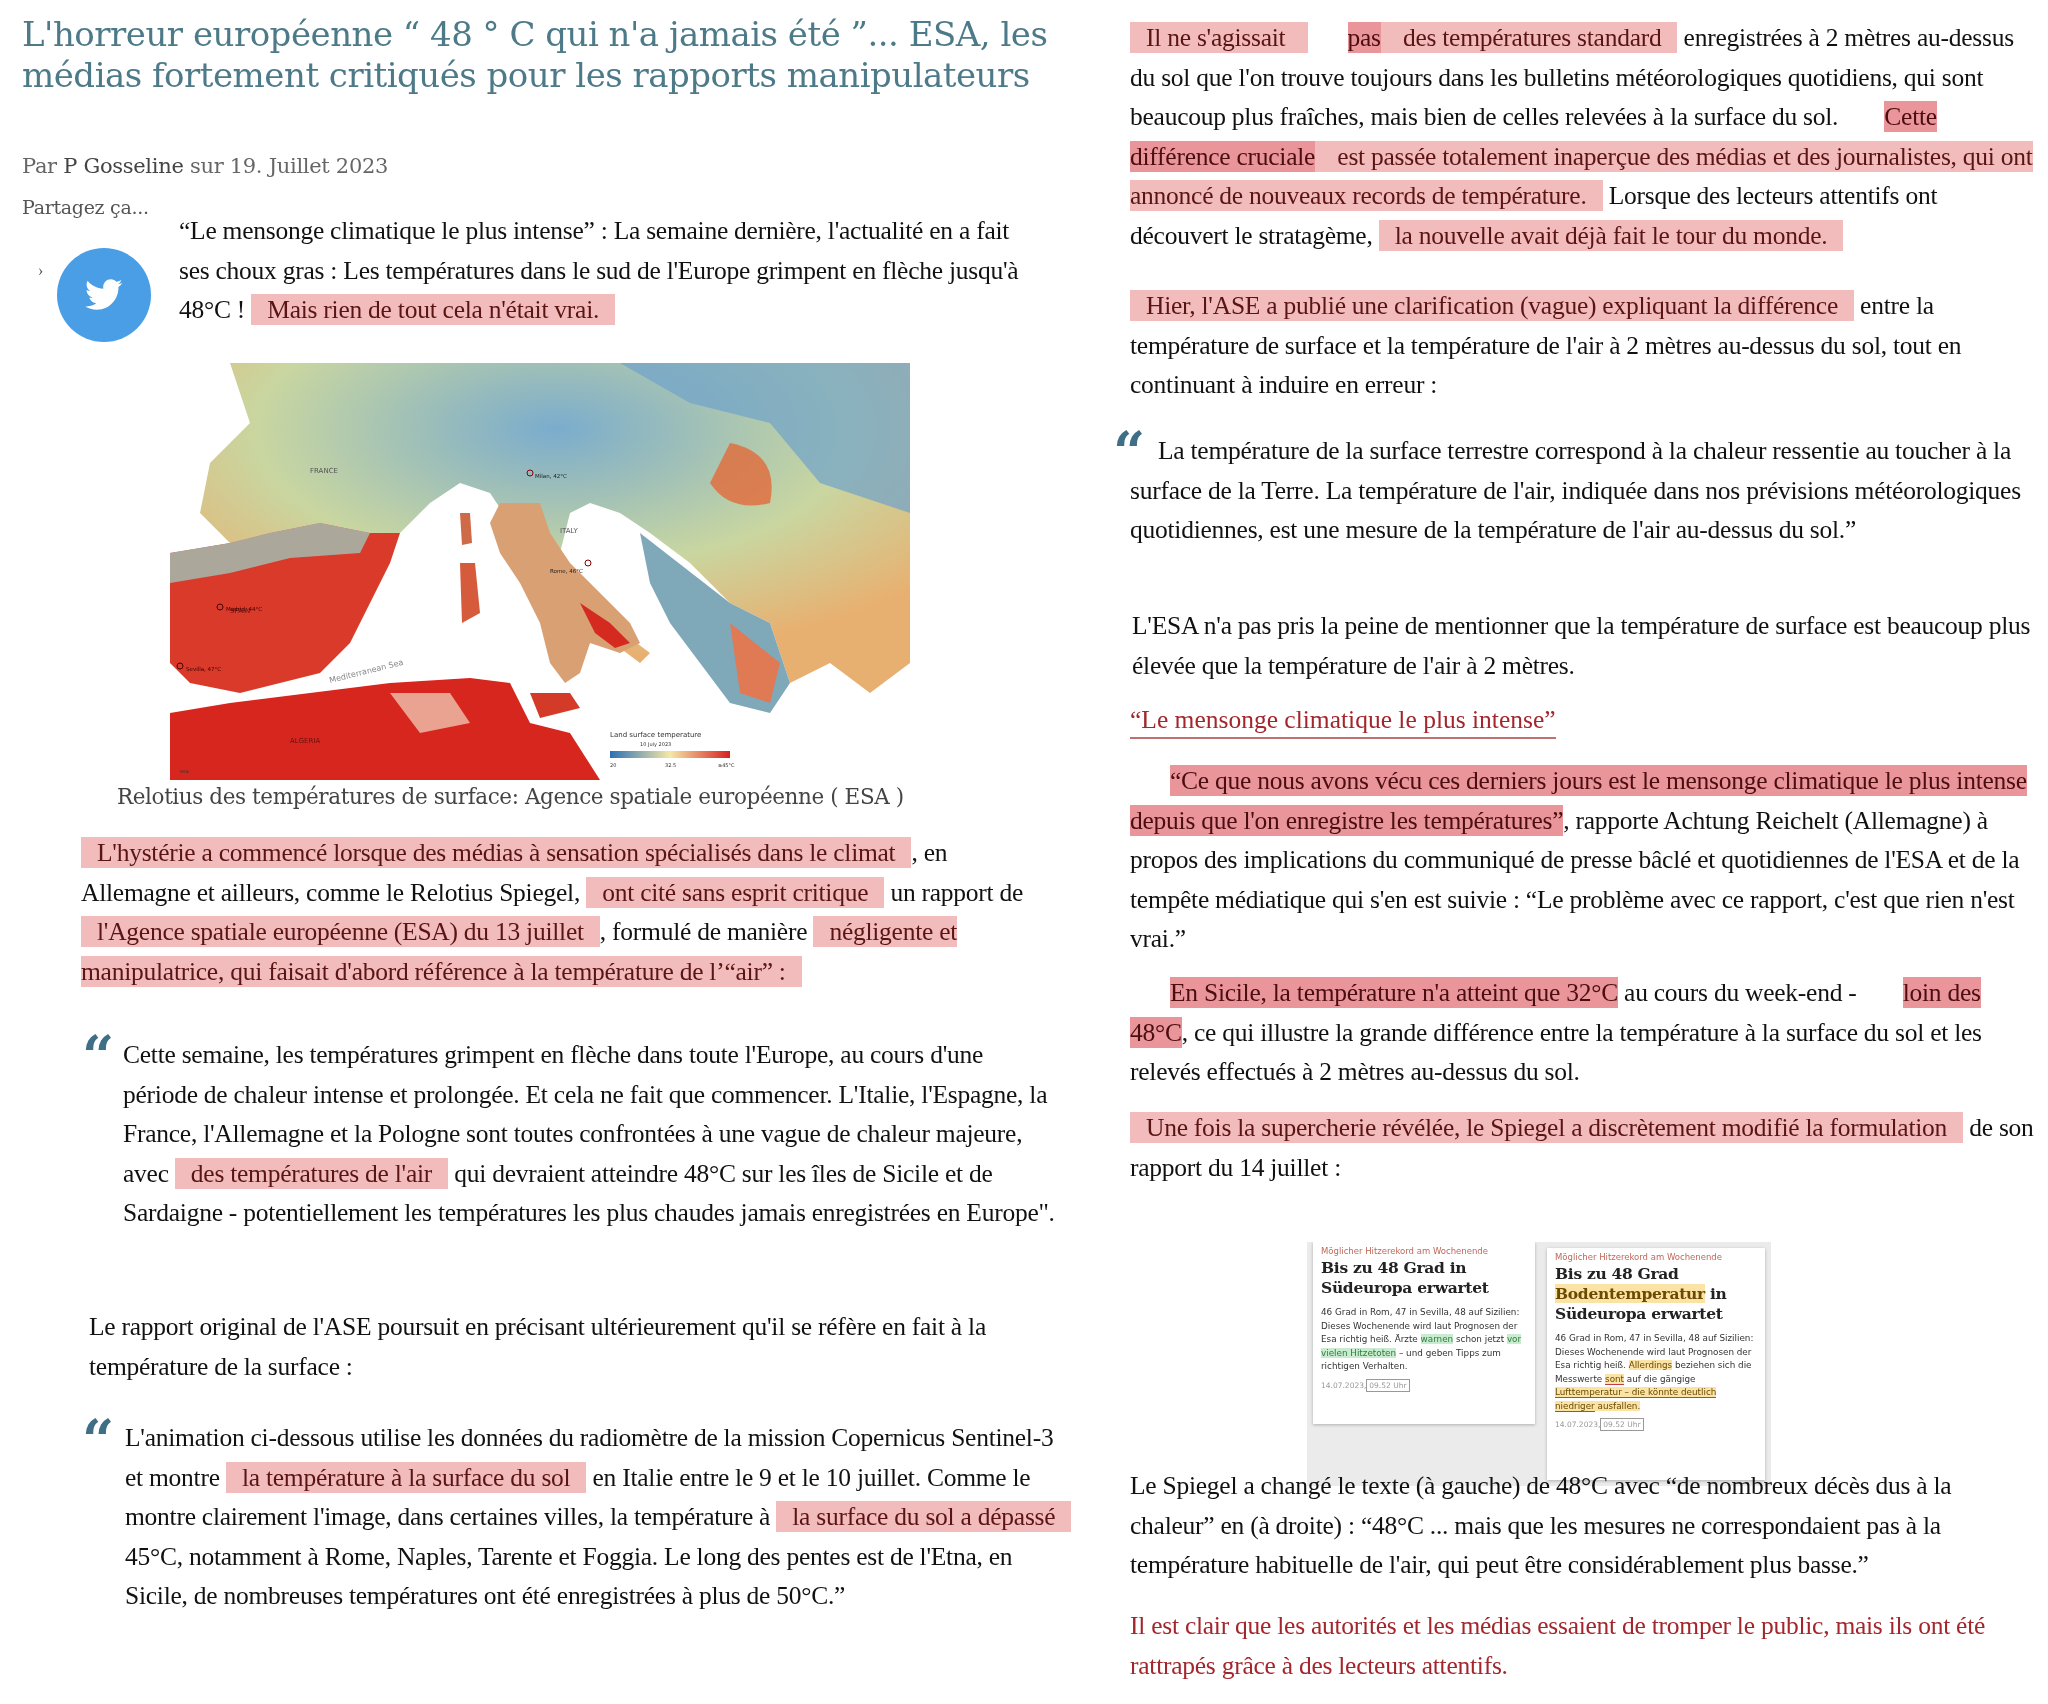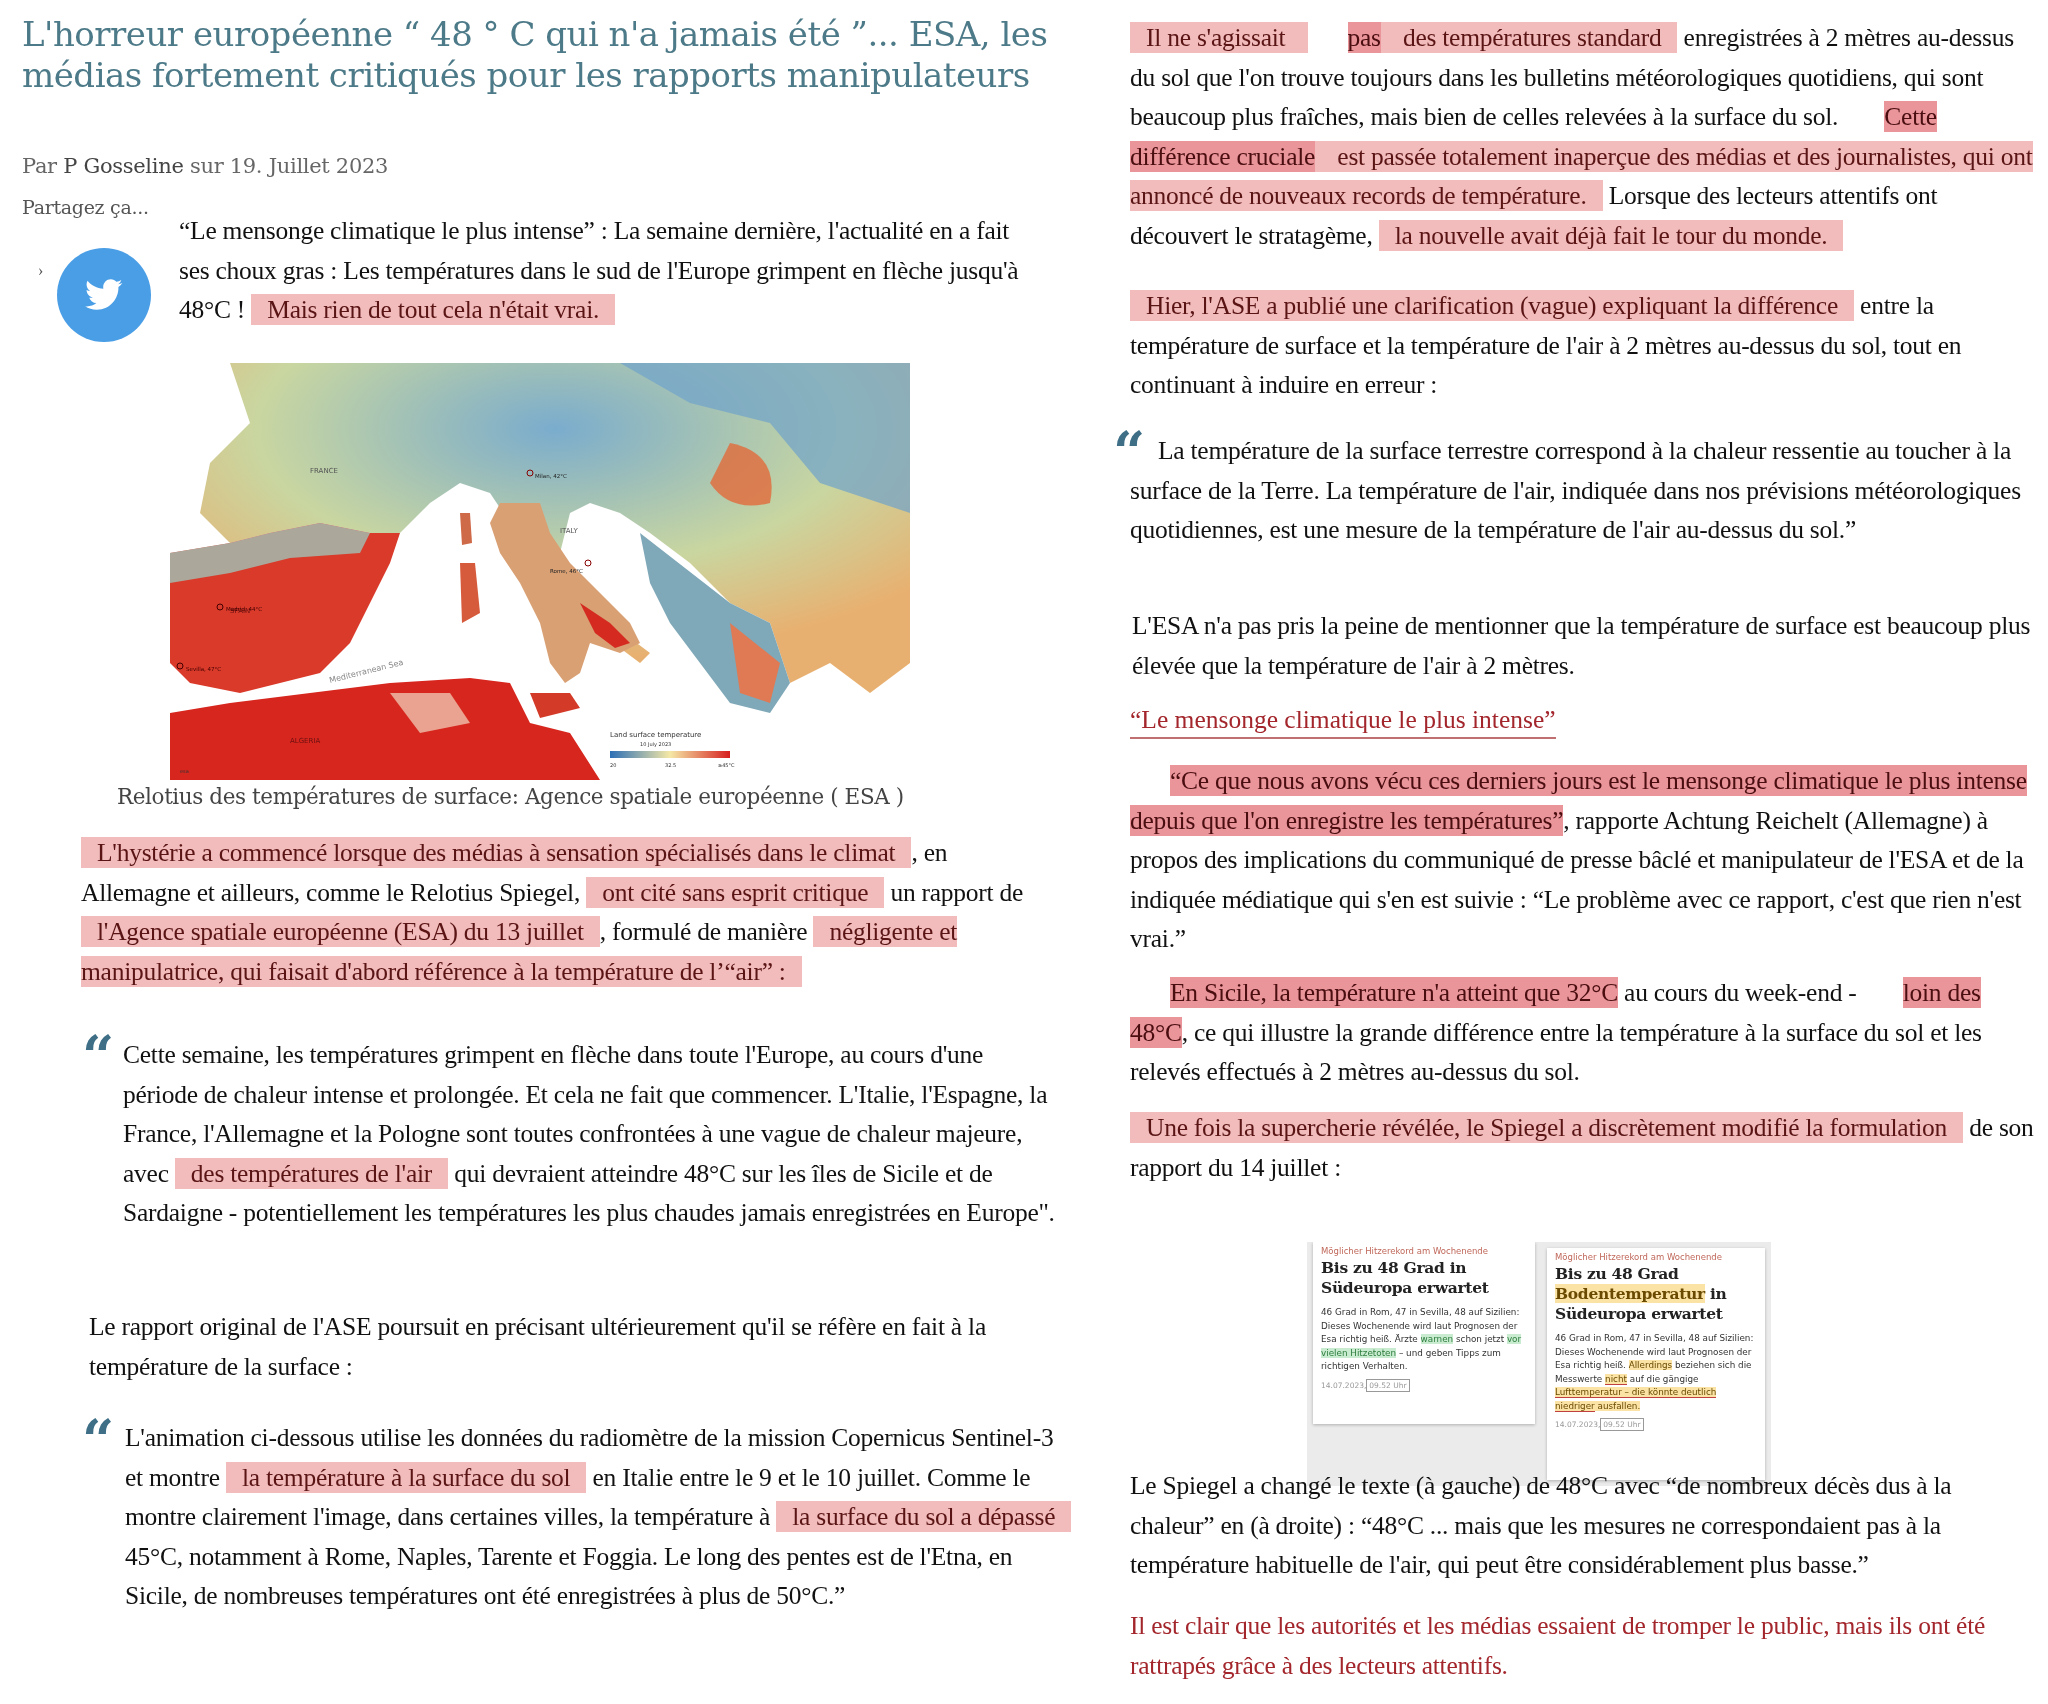--- a/index.html
+++ b/index.html
@@ -163,21 +163,21 @@
 <div class="abs quote-mark q3-mark">“</div>
 <div class="abs body-text rcol q3">
   <span style="display:inline-block;width:28px;"></span><span>La température de la surface terrestre correspond à la chaleur ressentie au toucher à la surface de la Terre. La température de l'air, indiquée dans nos prévisions météorologiques quotidiennes, est une mesure de la température de l'air au-dessus du sol.”</span>
 </div>
 
 <div class="abs body-text rcol r3">L'ESA n'a pas pris la peine de mentionner que la température de surface est beaucoup plus élevée que la température de l'air à 2 mètres.</div>
 
 <div class="abs r-head">“Le mensonge climatique le plus intense”</div>
 
 <div class="abs body-text rcol r4">
-  <span class="hl2">“Ce que nous avons vécu ces derniers jours est le mensonge climatique le plus intense depuis que l'on enregistre les températures”</span><span>, rapporte Achtung Reichelt (Allemagne) à propos des implications du communiqué de presse bâclé et manipulateur de l'ESA et de la indiquée médiatique qui s'en est suivie : “Le problème avec ce rapport, c'est que rien n'est vrai.”</span>
+  <span class="hl2">“Ce que nous avons vécu ces derniers jours est le mensonge climatique le plus intense depuis que l'on enregistre les températures”</span><span>, rapporte Achtung Reichelt (Allemagne) à propos des implications du communiqué de presse bâclé et quotidiennes de l'ESA et de la tempête médiatique qui s'en est suivie : “Le problème avec ce rapport, c'est que rien n'est vrai.”</span>
 </div>
 
 <div class="abs body-text rcol r5">
   <span class="hl2">En Sicile, la température n'a atteint que 32°C</span><span> au cours du week-end - </span><span class="hl2">loin des 48°C</span><span>, ce qui illustre la grande différence entre la température à la surface du sol et les relevés effectués à 2 mètres au-dessus du sol.</span>
 </div>
 
 <div class="abs body-text rcol r6">
   <span class="hl">Une fois la supercherie révélée, le Spiegel a discrètement modifié la formulation</span><span> de son rapport du 14 juillet :</span>
 </div>
 
@@ -189,20 +189,20 @@
       <span>46 Grad in Rom, 47 in Sevilla, 48 auf Sizilien: Dieses Wochenende wird laut Prognosen der Esa richtig heiß. Ärzte </span><span class="g">warnen</span><span> schon jetzt </span><span class="g">vor vielen Hitzetoten</span><span> – und geben Tipps zum richtigen Verhalten.</span>
     </div>
     <div class="date"><span>14.07.2023,</span><span class="box">09.52 Uhr</span></div>
   </div>
   <div class="card right">
     <div class="kicker">Möglicher Hitzerekord am Wochenende</div>
     <div class="head">
       <span>Bis zu 48 Grad </span><span class="y">Bodentemperatur</span><span> in Südeuropa erwartet</span>
     </div>
     <div class="teaser">
-      <span>46 Grad in Rom, 47 in Sevilla, 48 auf Sizilien: Dieses Wochenende wird laut Prognosen der Esa richtig heiß. </span><span class="y">Allerdings</span><span> beziehen sich die Messwerte </span><span class="yu">nicht</span><span> auf die gängige </span><span class="yu">Lufttemperatur – die könnte deutlich niedriger</span><span class="y"> ausfallen.</span>
+      <span>46 Grad in Rom, 47 in Sevilla, 48 auf Sizilien: Dieses Wochenende wird laut Prognosen der Esa richtig heiß. </span><span class="y">Allerdings</span><span> beziehen sich die Messwerte </span><span class="yu">sont</span><span> auf die gängige </span><span class="yu">Lufttemperatur – die könnte deutlich niedriger</span><span class="y"> ausfallen.</span>
     </div>
     <div class="date"><span>14.07.2023,</span><span class="box">09.52 Uhr</span></div>
   </div>
 </div>
 
 <div class="abs body-text rcol r7">Le Spiegel a changé le texte (à gauche) de 48°C avec “de nombreux décès dus à la chaleur” en (à droite) : “48°C ... mais que les mesures ne correspondaient pas à la température habituelle de l'air, qui peut être considérablement plus basse.”</div>
 <div class="abs body-text rcol r8">Il est clair que les autorités et les médias essaient de tromper le public, mais ils ont été rattrapés grâce à des lecteurs attentifs.</div>
 
 </body></html>

